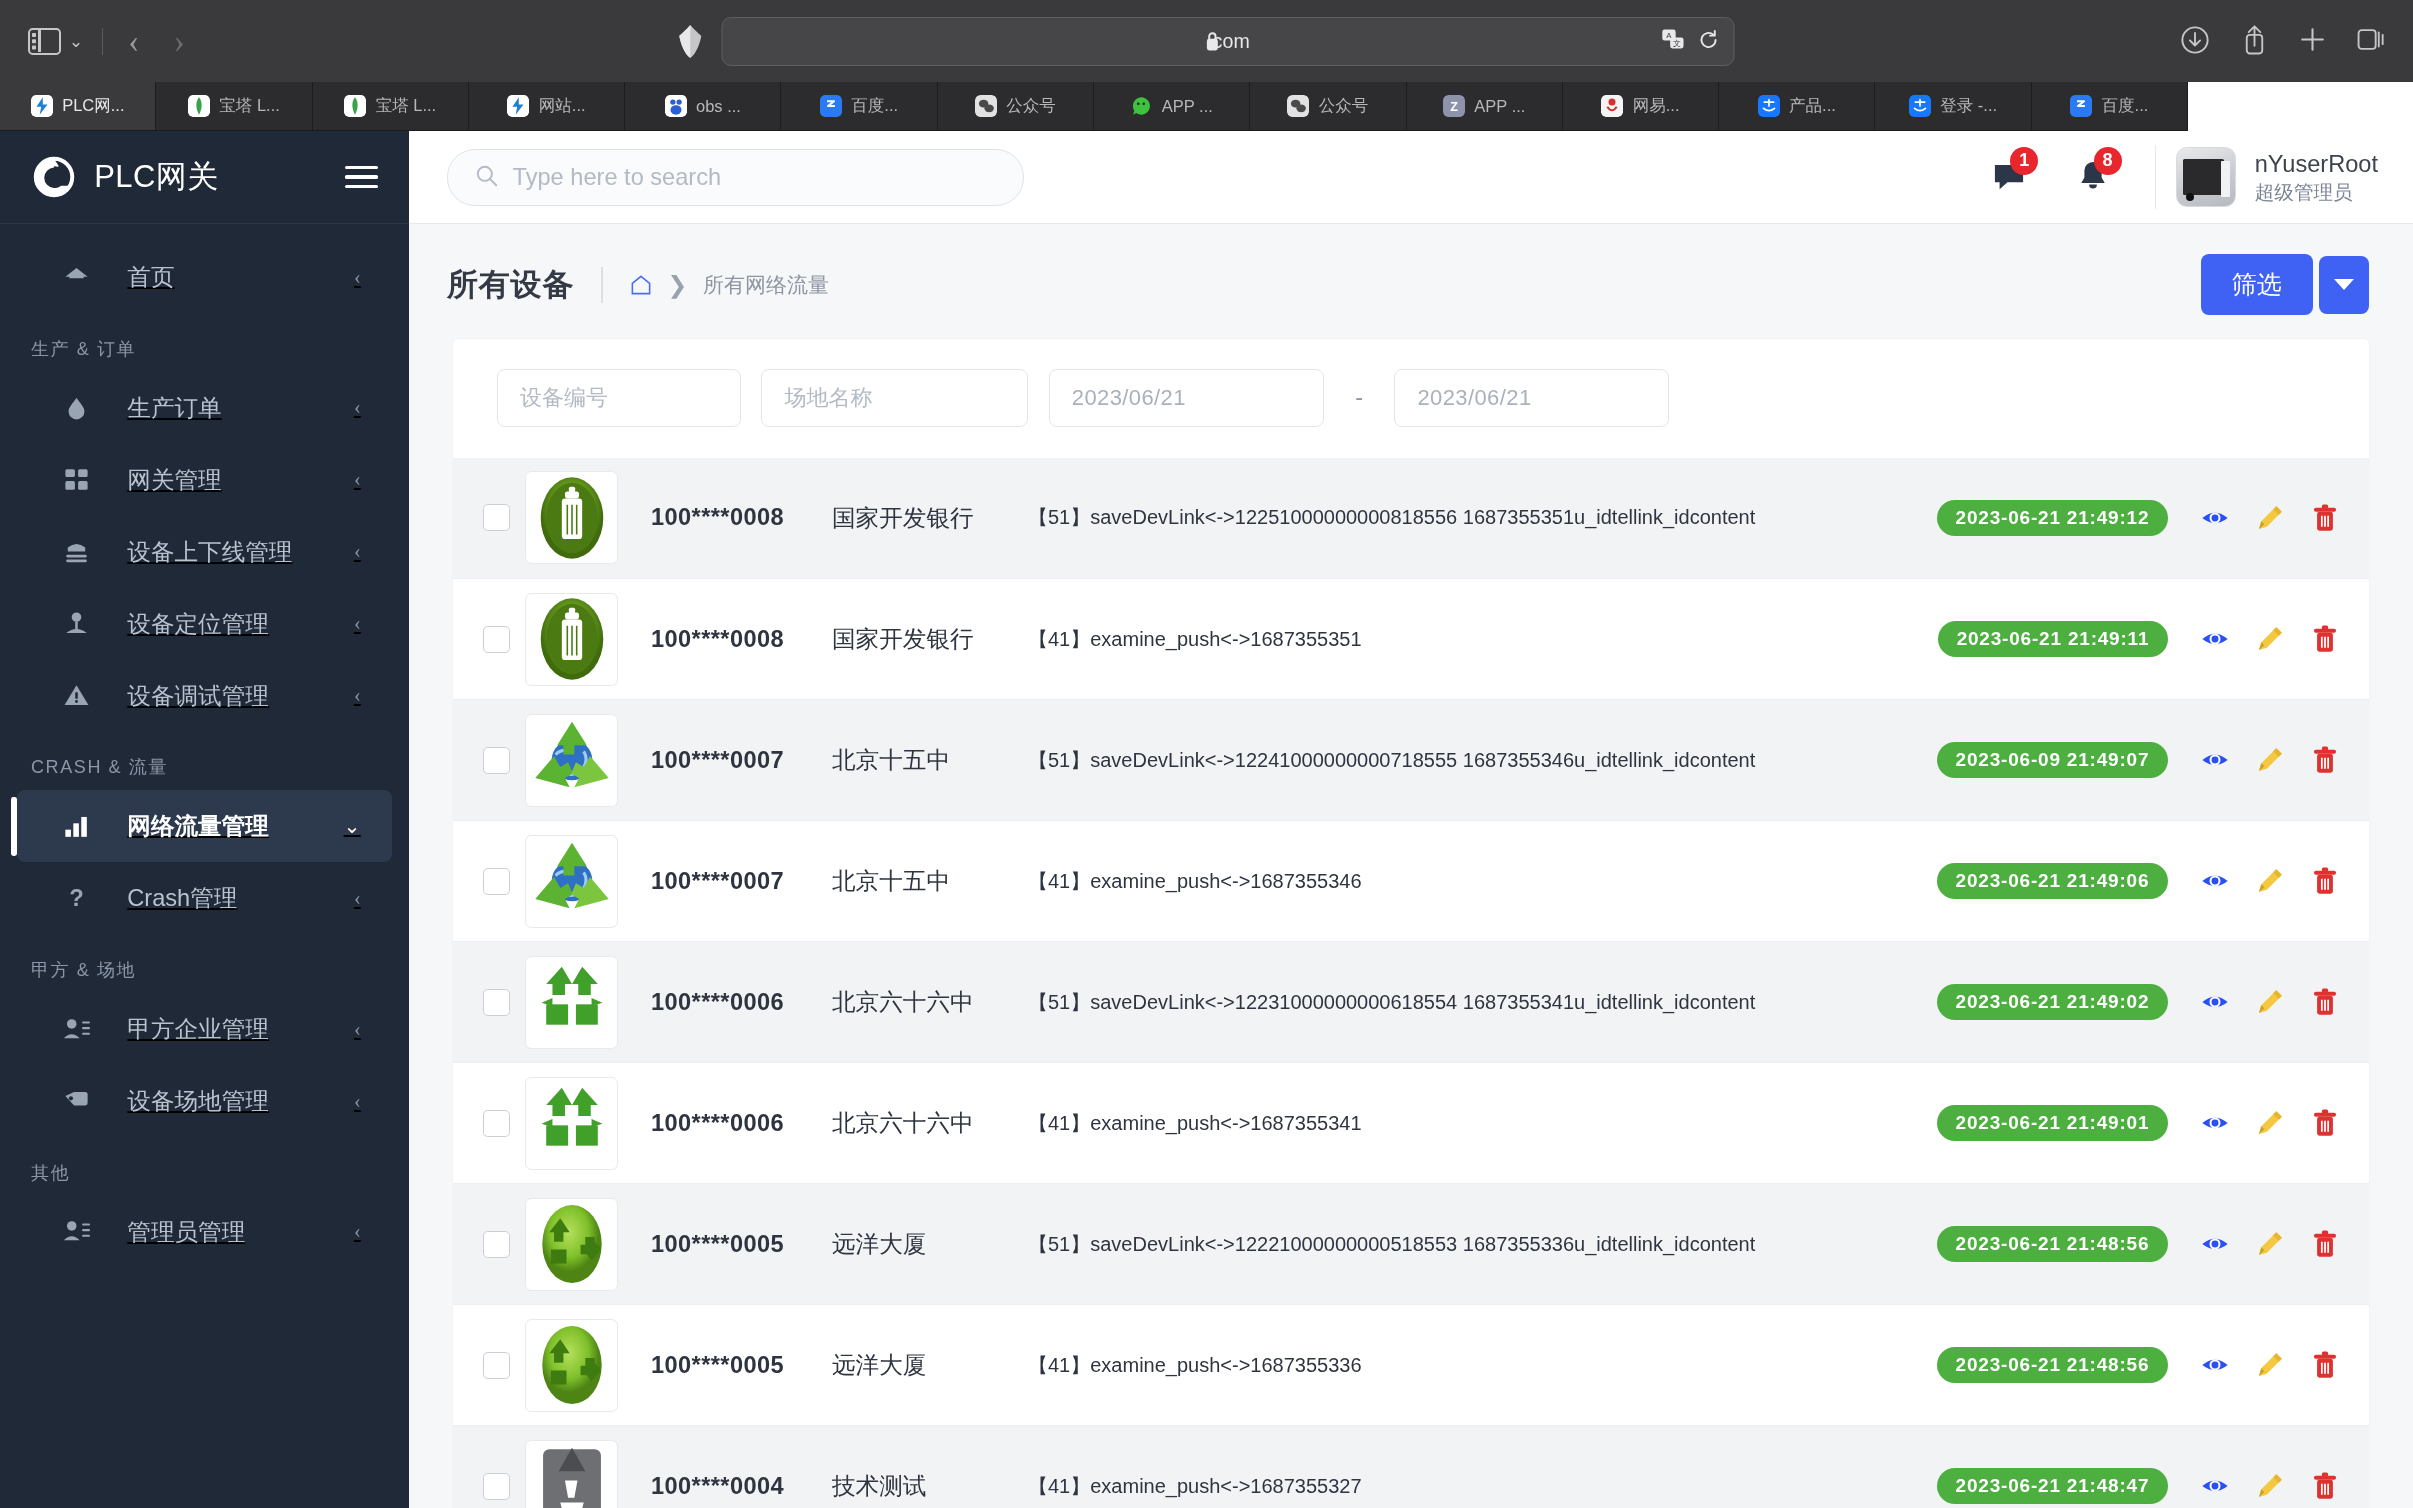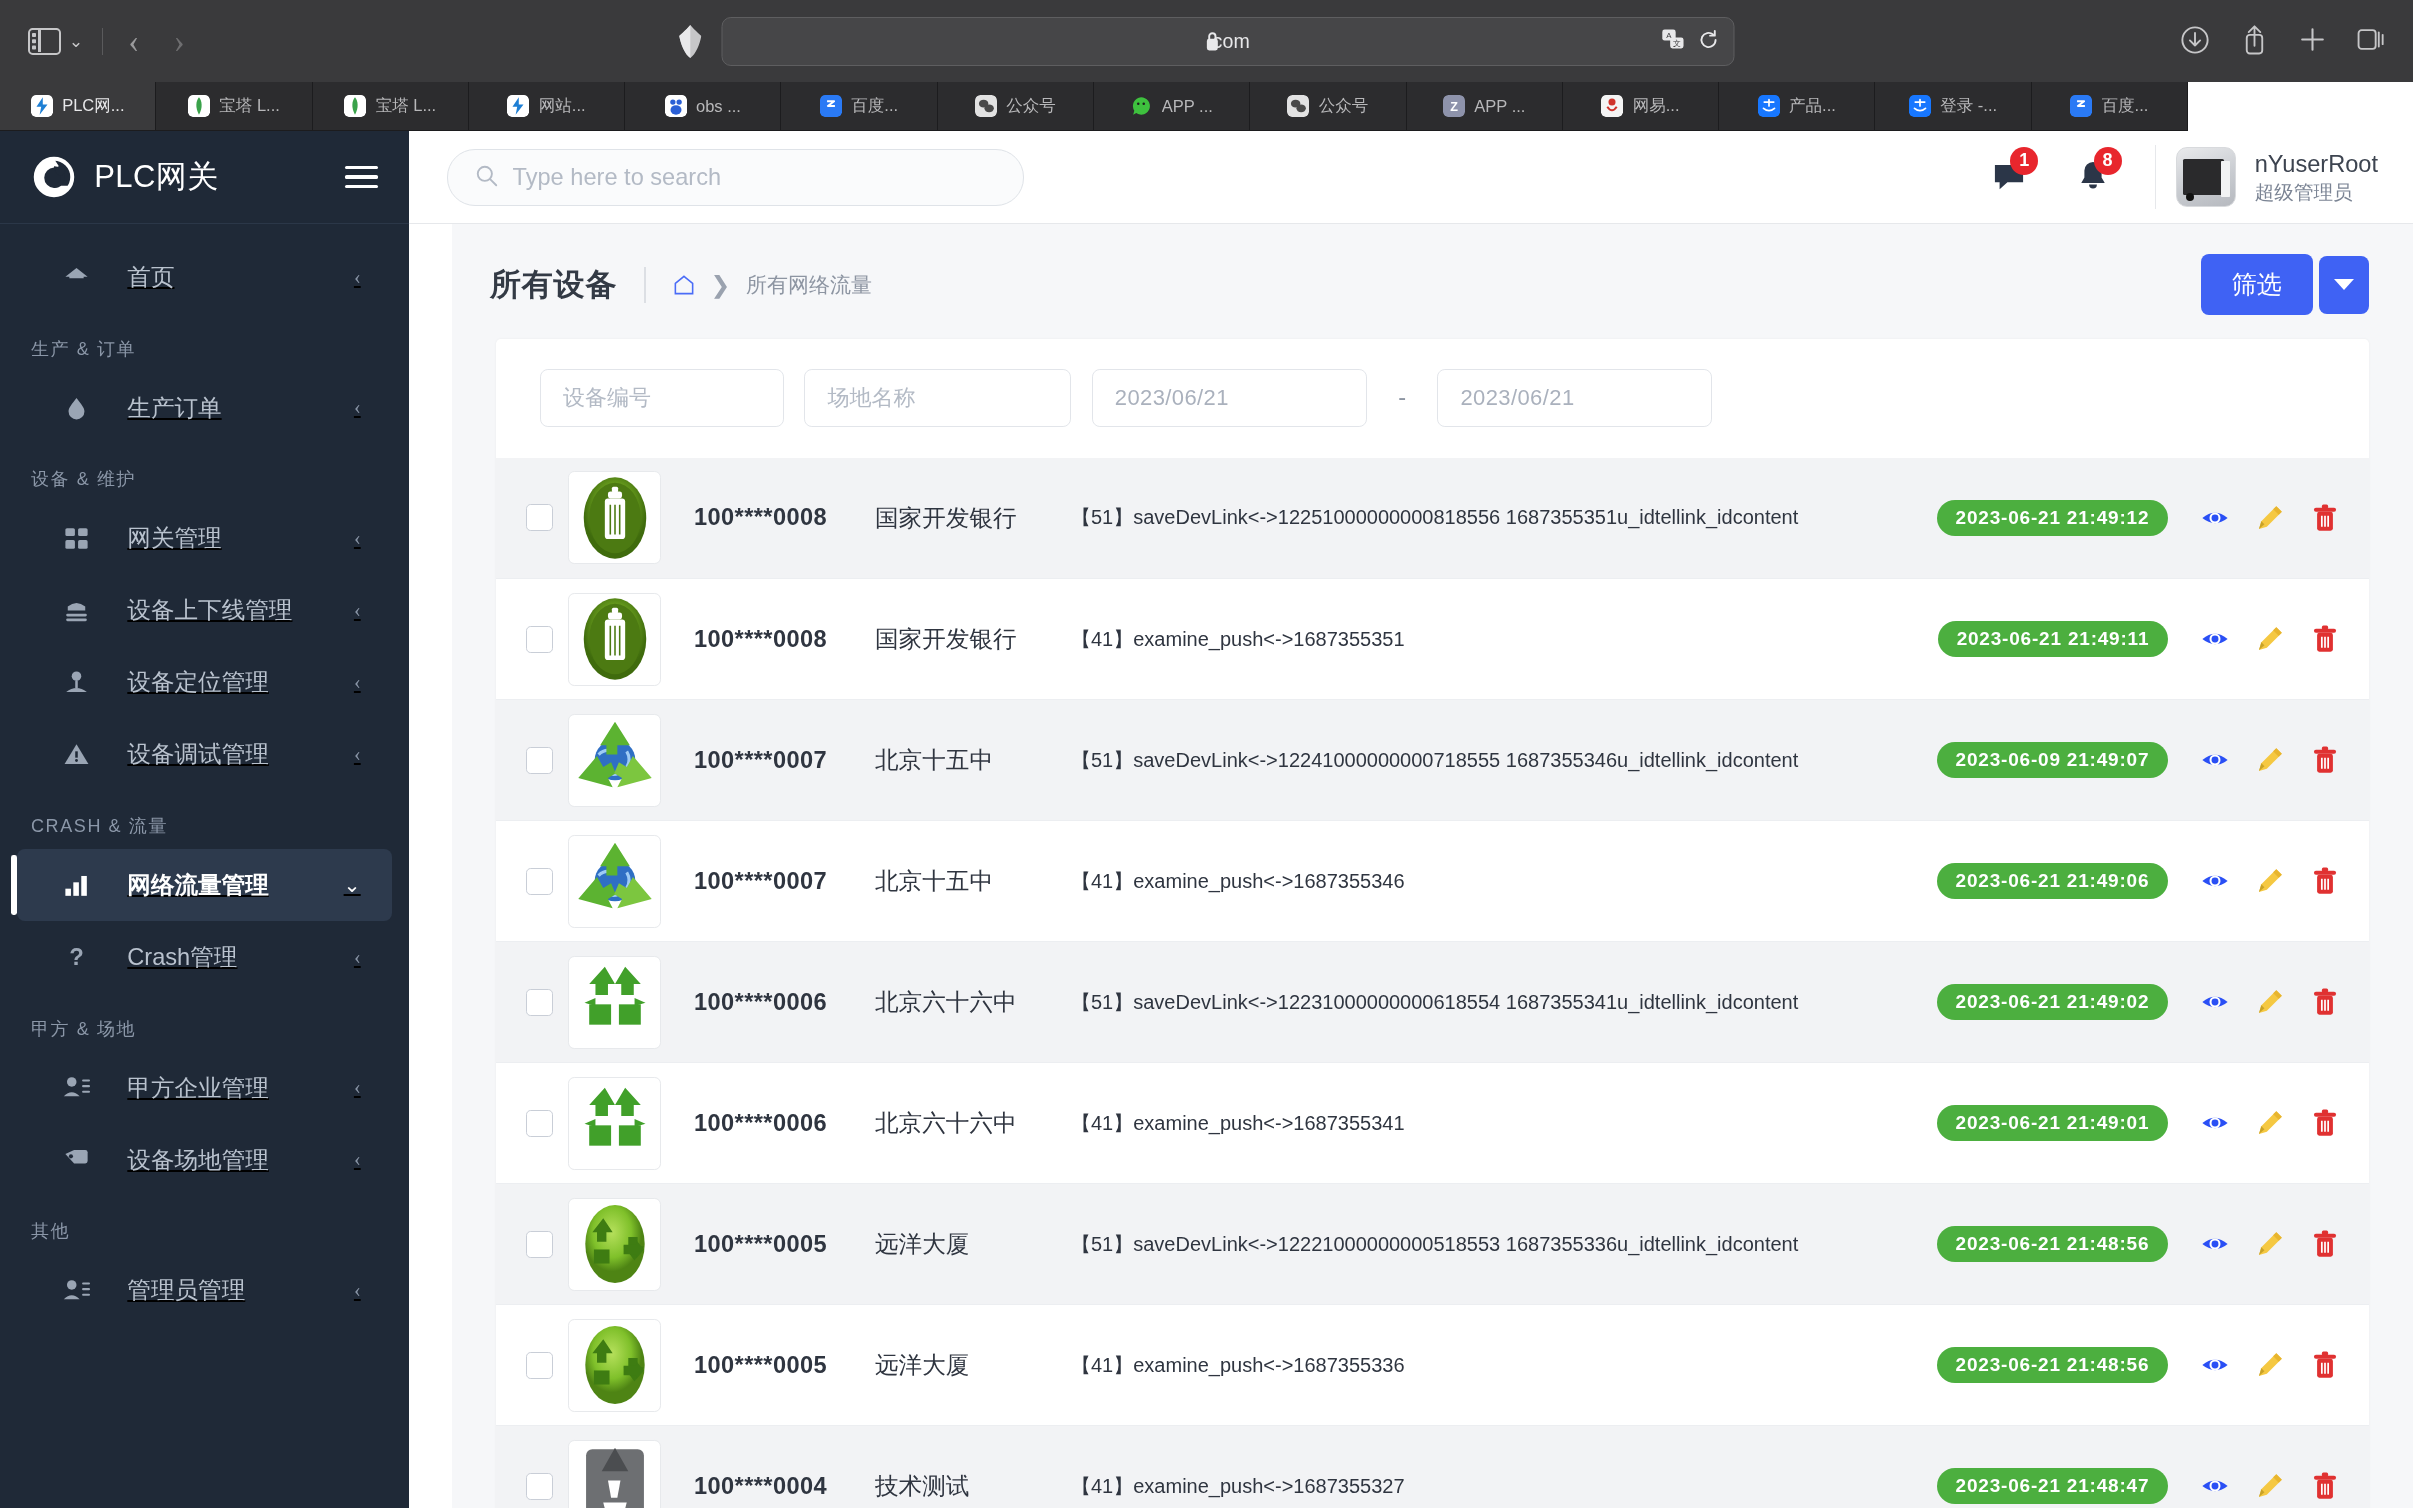--- a/index.html
+++ b/index.html
@@ -215,21 +215,21 @@
     background:#f1f2f3; border-radius:0.8px;
   }
   .avatar .plc-dot {
     position:absolute; left:9.4px; bottom:5.5px; width:7.9px;height:7.9px;
     border-radius:50%; background:#111;
   }
   .user-name { color:#3d4450; font-size:23.6px; line-height:1.25; }
   .user-role { color:#7b8494; font-size:19.6px; line-height:1.25; }
 
   
-  .content { flex:1; background:#f6f7f9; padding: 0; overflow:hidden;margin-left:43px; }
+  .content { flex:1; background:#f6f7f9; padding: 0; overflow:hidden; }
   .page-head {
     display:flex; align-items:center;
     padding: 30px 44px 23.6px 38px;
   }
   .page-title { font-size:31px; color:#333a45; font-weight:bold; letter-spacing:0.8px;}
   .title-sep { width:1.6px; height:36px; background:#dcdfe4; margin: 0 27px; }
   .crumb-home { color:#4a6cf7; font-size:20.4px; display:flex; align-items:center;}
   .crumb-sep { color:#9aa2af; font-size:23.6px; margin: 0 15.7px; font-family:"Liberation Serif",serif;}
   .crumb-text { color:#8d95a2; font-size:21px; }
   .head-actions { margin-left:auto; display:flex; align-items:center; gap:6.3px;}
@@ -549,21 +549,20 @@
         <div class="nav-section-label">生产 &amp; 订单</div>
         <div class="nav-item">
           <span class="nav-icon">
             <svg width="27" height="27" viewBox="0 0 34 34">
               <path d="M17 5 C23 13 27 17 27 22 a10 10 0 0 1 -20 0 c0-5 4-9 10-17z" fill="currentColor"></path>
             </svg>
           </span>
           <span class="nav-label">生产订单</span>
           <span class="nav-chev">‹</span>
         </div>
-        <div class="nav-section-label">设备 &amp; 维护</div>
         <div class="nav-item">
           <span class="nav-icon">
             <svg width="27" height="27" viewBox="0 0 34 34">
               <rect x="3" y="4" width="12" height="10" rx="2" fill="currentColor"></rect>
               <rect x="19" y="4" width="12" height="10" rx="2" fill="currentColor"></rect>
               <rect x="3" y="19" width="12" height="11" rx="2" fill="currentColor"></rect>
               <rect x="19" y="19" width="12" height="11" rx="2" fill="currentColor"></rect>
             </svg>
           </span>
           <span class="nav-label">网关管理</span>

